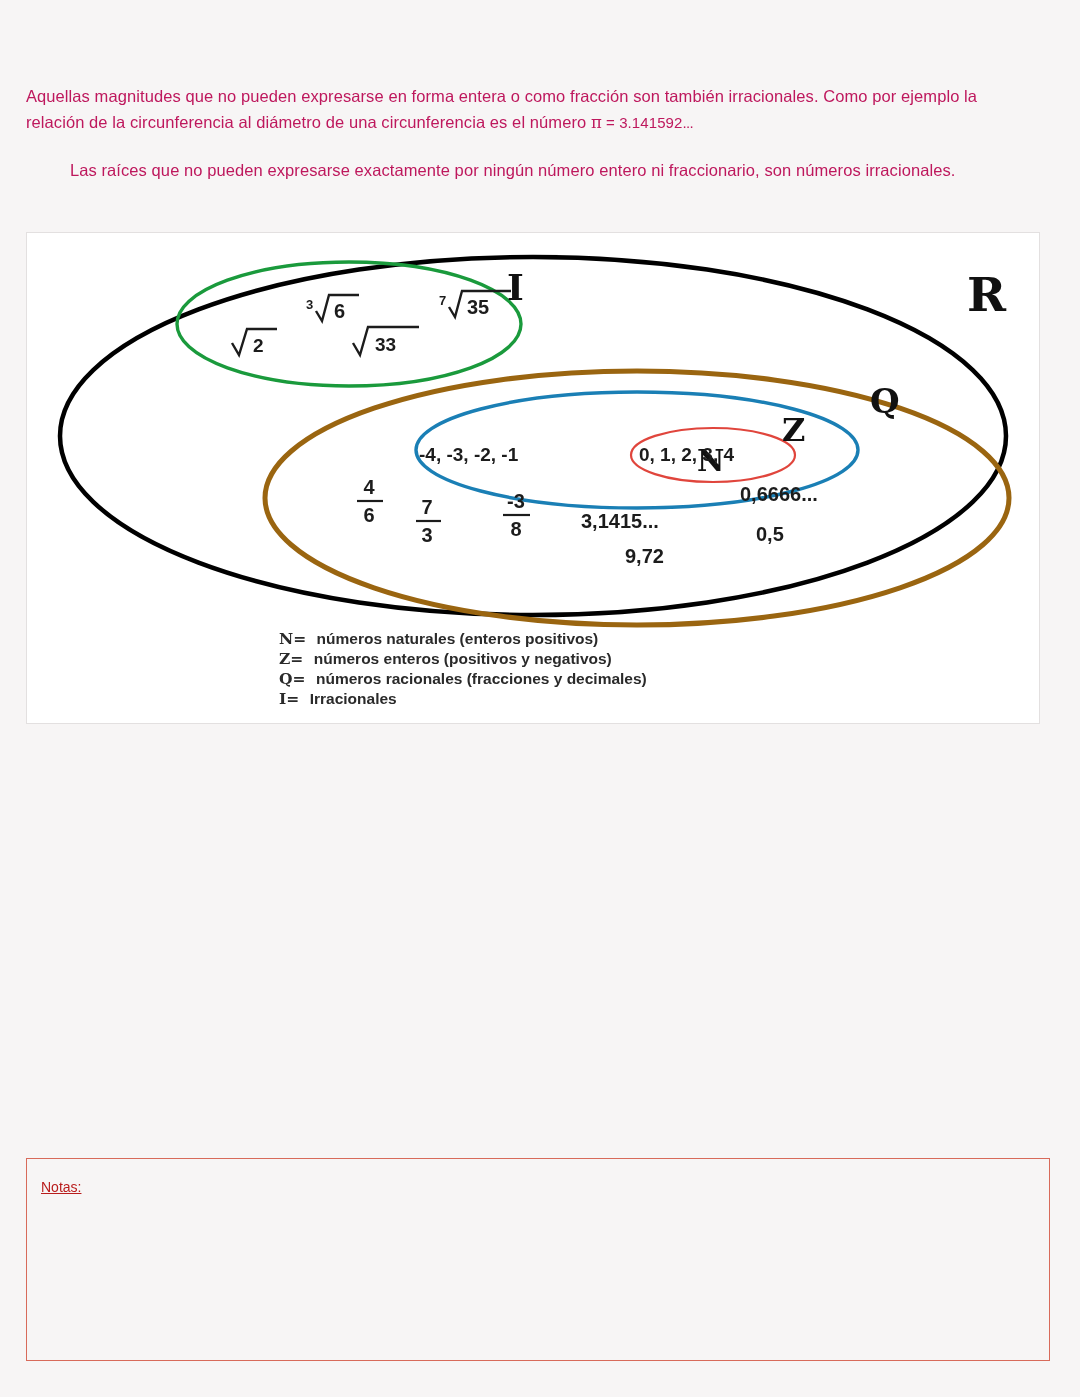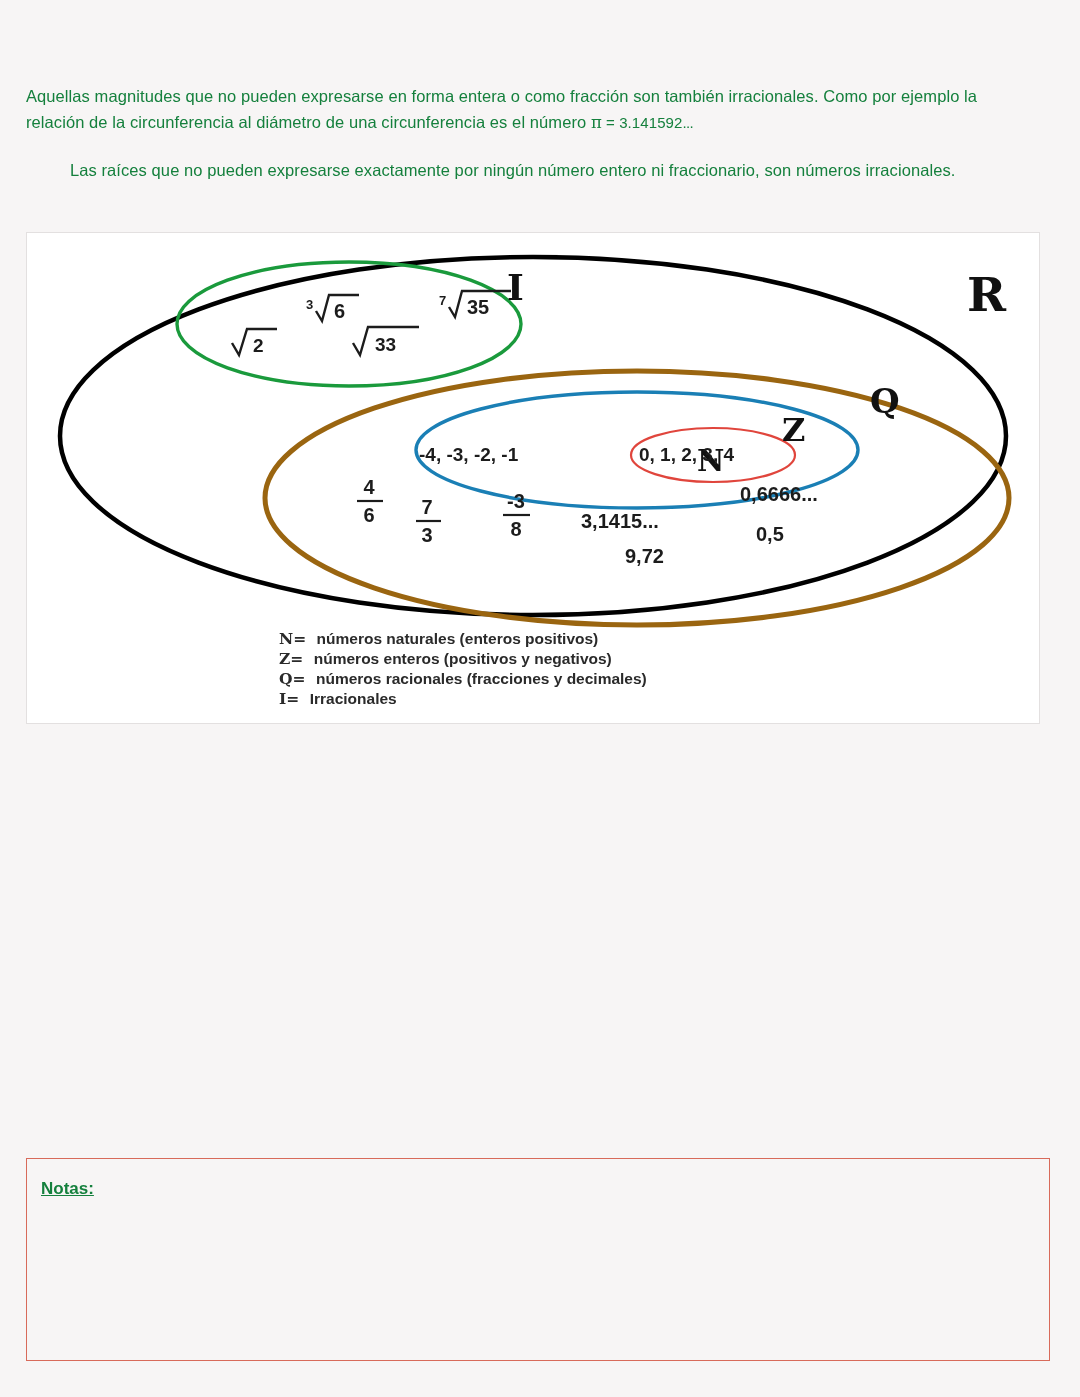--- a/index.html
+++ b/index.html
@@ -19,21 +19,21 @@
     position: absolute;
     left: 0; top: 0;
     width: 1080px;
     height: 1397px;
     background: #f7f5f5;
   }
   .para {
     position: absolute;
     font-size: 16.5px;
     line-height: 1.55;
-    color: #15803d;
+    color: #be185d;
     letter-spacing: 0.005em;
   }
   #para1 {
     left: 26px;
     top: 84px;
     width: 1014px;
   }
   #para2 {
     left: 26px;
     top: 158px;
@@ -85,23 +85,23 @@
     width: 1024px;
     height: 203px;
     border: 1px solid #d86a5a;
     box-sizing: border-box;
     background: #f7f5f5;
   }
   #notas-label {
     position: absolute;
     left: 14px;
     top: 20px;
-    font-size: 17px;
-    font-weight: 700;
-    color: #15803d;
+    font-size: 14px;
+    font-weight: 400;
+    color: #b91c1c;
     text-decoration: underline;
   }
 </style>
 </head>
 <body>
 
 <div class="page">
 
   <div class="para" id="para1">
     <span>Aquellas magnitudes que no pueden expresarse en forma entera o como fracción son también irracionales. Como por ejemplo la relación de la circunferencia al diámetro de una circunferencia es el número </span><span class="pi-sym">π</span><span class="pi-val"> = </span><span class="pi-val">3.141592</span><span class="pi-val dots">...</span>

